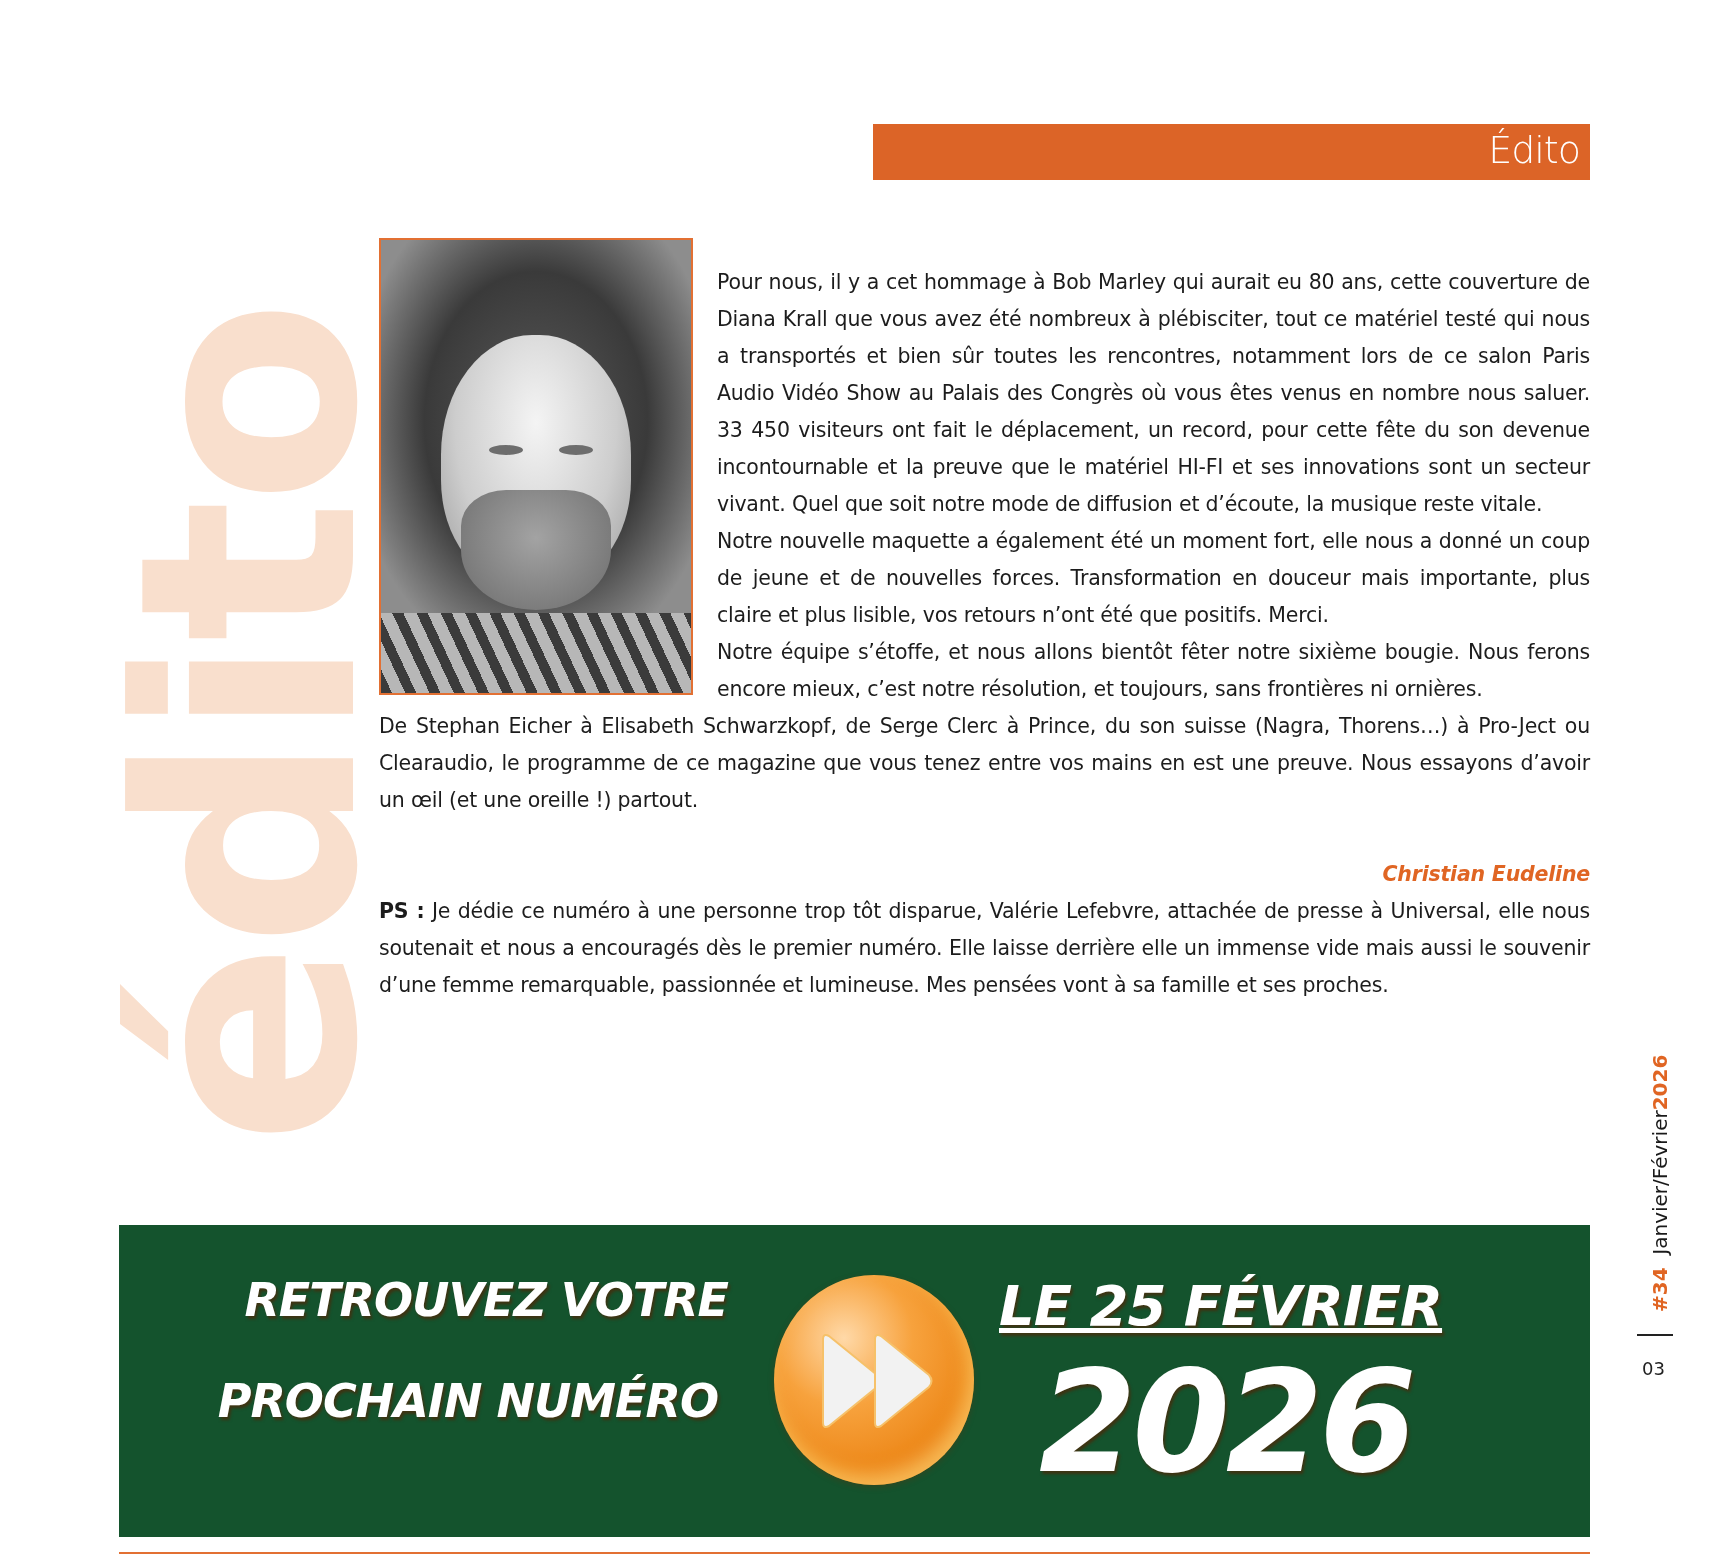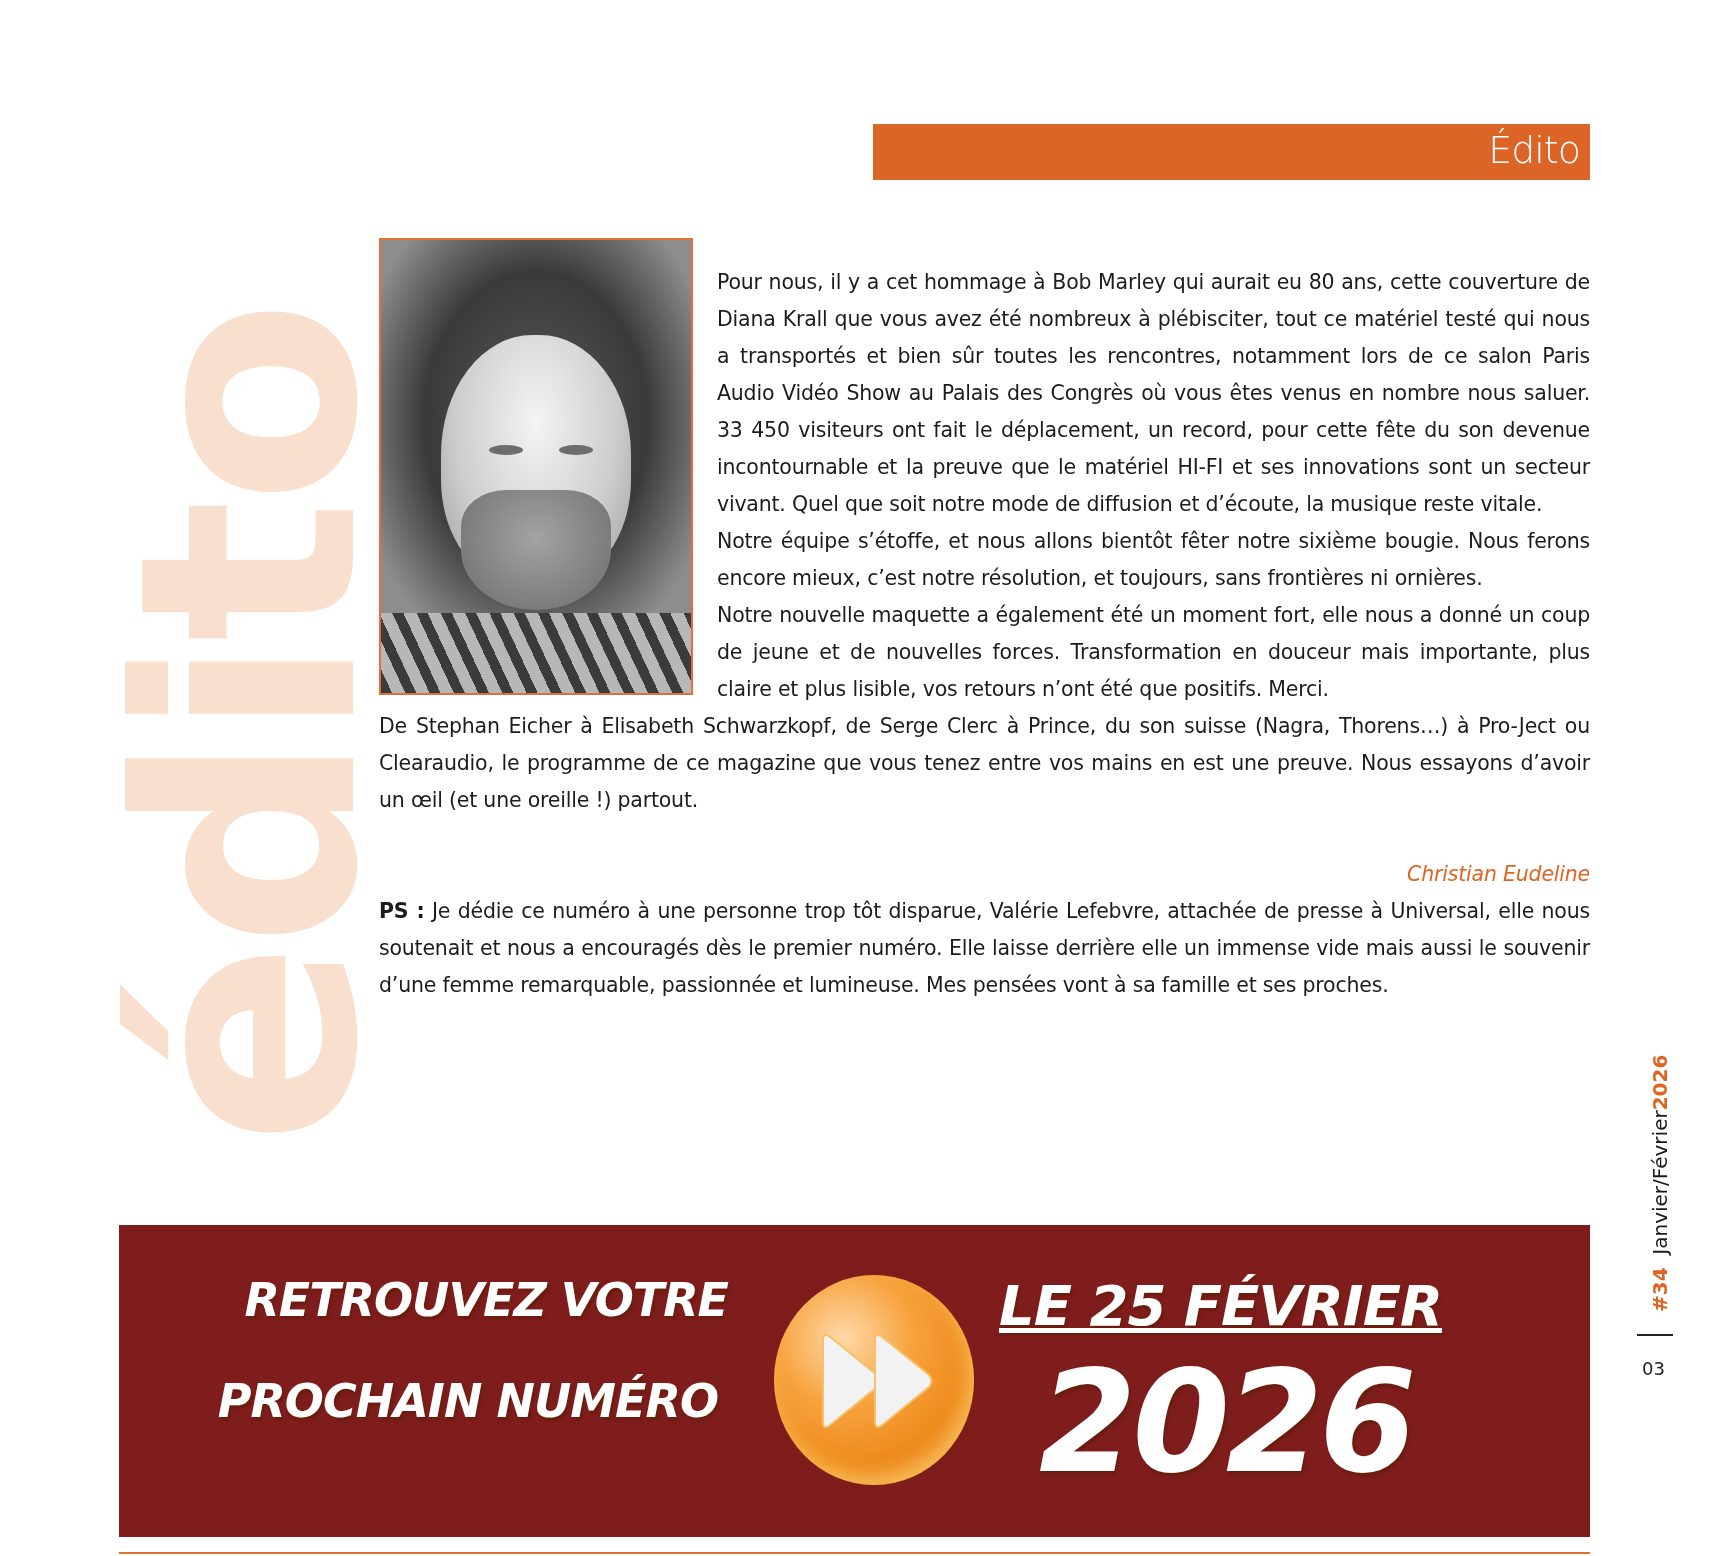--- a/index.html
+++ b/index.html
@@ -31,25 +31,25 @@
   .photo .eye { position:absolute; top:205px; width:34px; height:10px; border-radius:50%; background:#6d6d6d; }
   .photo .eye.l { left:108px; } .photo .eye.r { left:178px; }
   .photo .shirt { position:absolute; left:0; bottom:0; width:100%; height:80px;
                  background:repeating-linear-gradient(65deg, #3b3b3b 0 10px, #b7b7b7 10px 22px); }
 
   .body-text { position:absolute; left:379px; top:227px; width:1211px;
                font-size:20.5px; line-height:37px; color:#1c1c1c; letter-spacing:-0.2px; }
   .body-text p { margin:0; text-align:justify; }
   .body-text .float-spacer { float:left; width:338px; height:470px; }
   .body-text .gap { height:37px; }
-  .signature { text-align:right !important; color:#e06523; font-style:italic; font-weight:normal; margin-top:37px !important; }
+  .signature { text-align:right !important; color:#e06523; font-style:italic; font-weight:bold; margin-top:37px !important; }
   .ps-label { font-weight:bold; }
 
   .banner { position:absolute; left:119px; top:1225px; width:1471px; height:312px;
-            background:#7f1d1d; }
+            background:#14532d; }
   .banner .big { position:absolute; color:#fff; font-family:"DejaVu Sans", sans-serif;
                  font-weight:bold; font-style:italic; letter-spacing:-1px;
                  text-shadow:2px 3px 3px rgba(90,30,0,0.6); white-space:nowrap; }
   .banner .l1 { right:862px; top:48px; font-size:46px; }
   .banner .l2 { right:872px; top:126px; font-size:46px;margin-top:23px; }
   .banner .l3 { right:862px; top:204px; font-size:46px; }
   .banner .date { left:880px; top:48px; font-size:56px;text-decoration:underline; }
   .banner .year { left:920px; top:128px; font-size:140px; line-height:1; letter-spacing:-4px; }
 
   .ff-button { position:absolute; left:655px; top:50px; width:200px; height:210px; border-radius:50%;
@@ -82,22 +82,22 @@
   <div class="beard"></div>
   <div class="eye l"></div>
   <div class="eye r"></div>
   <div class="shirt"></div>
 </div>
 
 <div class="body-text">
   <div class="float-spacer"></div>
   <div class="gap"></div>
   <p>Pour nous, il y a cet hommage à Bob Marley qui aurait eu 80 ans, cette couverture de Diana Krall que vous avez été nombreux à plébisciter, tout ce matériel testé qui nous a transportés et bien sûr toutes les rencontres, notamment lors de ce salon Paris Audio Vidéo Show au Palais des Congrès où vous êtes venus en nombre nous saluer. 33 450 visiteurs ont fait le déplacement, un record, pour cette fête du son devenue incontournable et la preuve que le matériel HI-FI et ses innovations sont un secteur vivant. Quel que soit notre mode de diffusion et d’écoute, la musique reste vitale.</p>
+  <p>Notre nouvelle maquette a également été un moment fort, elle nous a donné un coup de jeune et de nouvelles forces. Transformation en douceur mais importante, plus claire et plus lisible, vos retours n’ont été que positifs. Merci.</p>
   <p>Notre équipe s’étoffe, et nous allons bientôt fêter notre sixième bougie. Nous ferons encore mieux, c’est notre résolution, et toujours, sans frontières ni ornières.</p>
-  <p>Notre nouvelle maquette a également été un moment fort, elle nous a donné un coup de jeune et de nouvelles forces. Transformation en douceur mais importante, plus claire et plus lisible, vos retours n’ont été que positifs. Merci.</p>
   <p>De Stephan Eicher à Elisabeth Schwarzkopf, de Serge Clerc à Prince, du son suisse (Nagra, Thorens…) à Pro-Ject ou Clearaudio, le programme de ce magazine que vous tenez entre vos mains en est une preuve. Nous essayons d’avoir un œil (et une oreille !) partout.</p>
   <p class="signature">Christian Eudeline</p>
   <p><span class="ps-label">PS :</span><span> Je dédie ce numéro à une personne trop tôt disparue, Valérie Lefebvre, attachée de presse à Universal, elle nous soutenait et nous a encouragés dès le premier numéro. Elle laisse derrière elle un immense vide mais aussi le souvenir d’une femme remarquable, passionnée et lumineuse. Mes pensées vont à sa famille et ses proches.</span></p>
 </div>
 
 <div class="banner">
   <span class="big l1">RETROUVEZ VOTRE</span>
   <span class="big l2">PROCHAIN NUMÉRO</span>
   <div class="ff-button">
     <svg width="120" height="96" viewBox="0 0 120 96">

